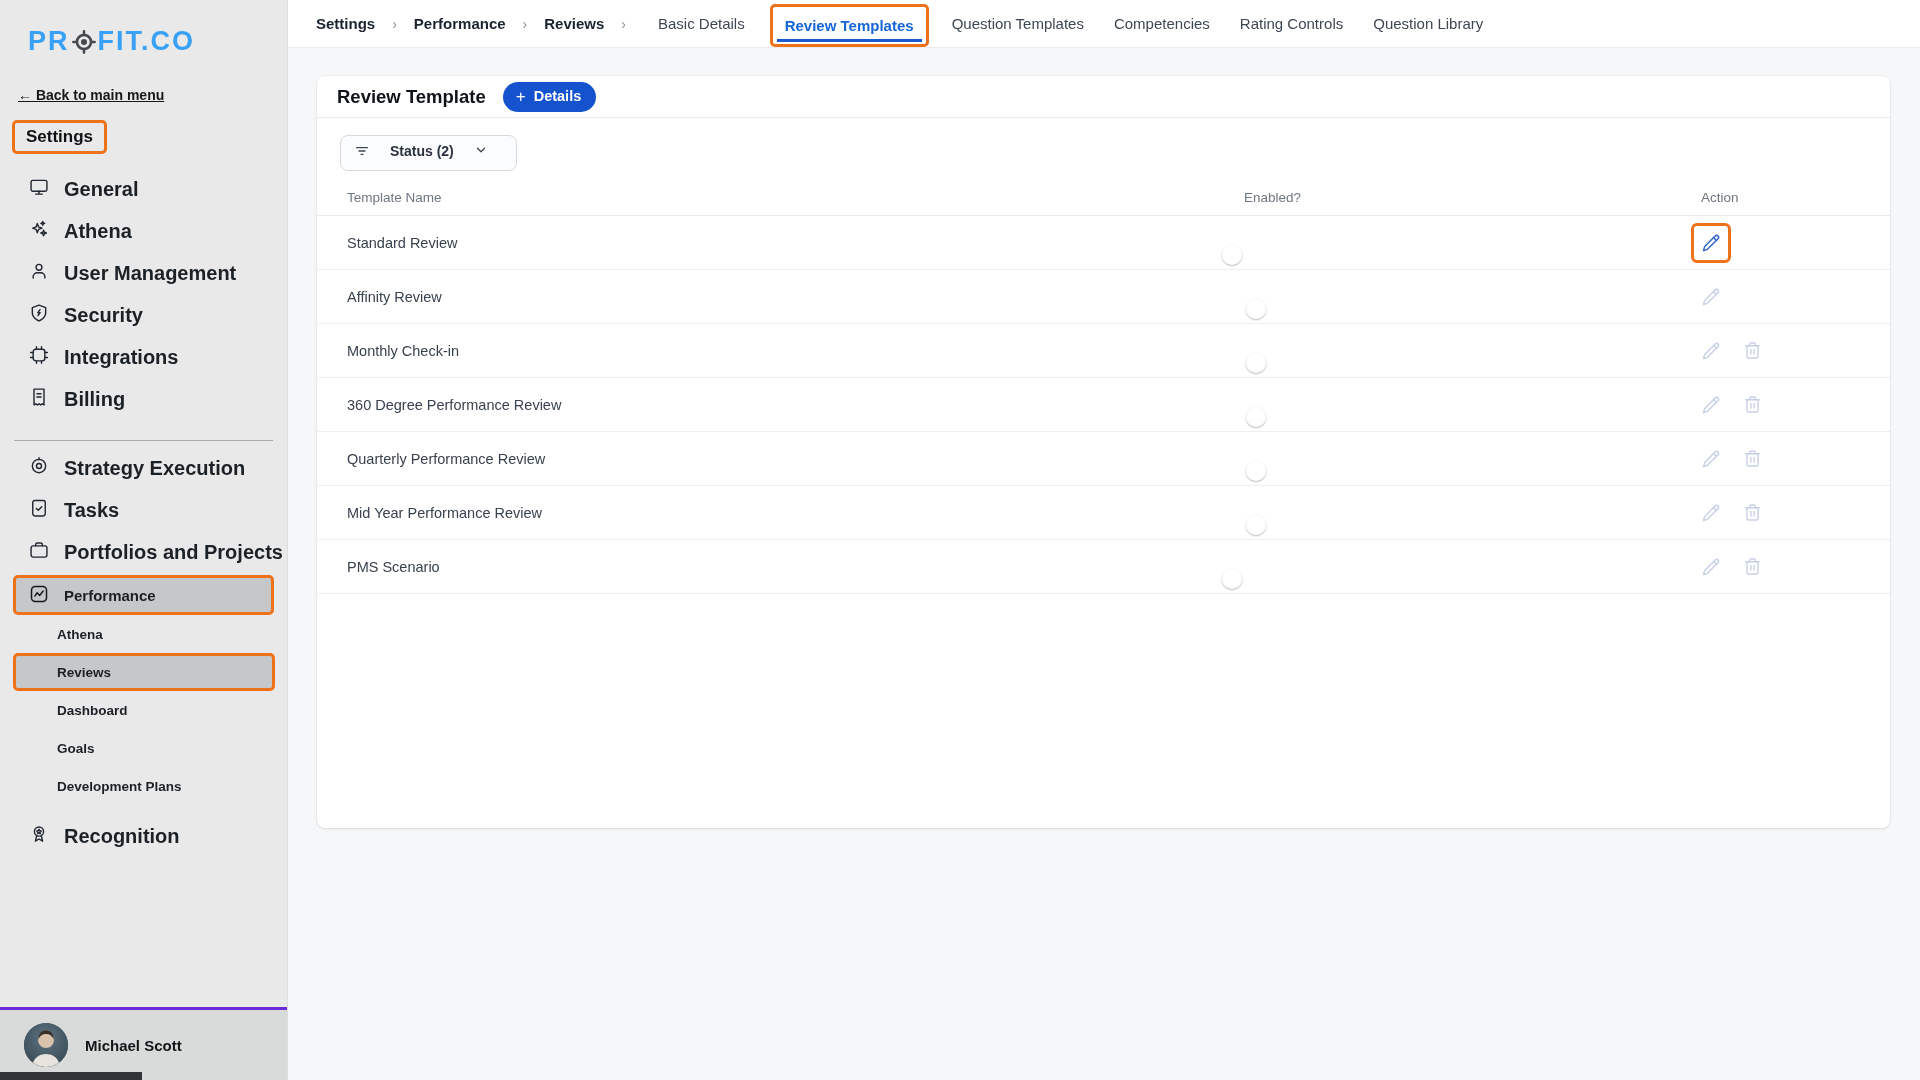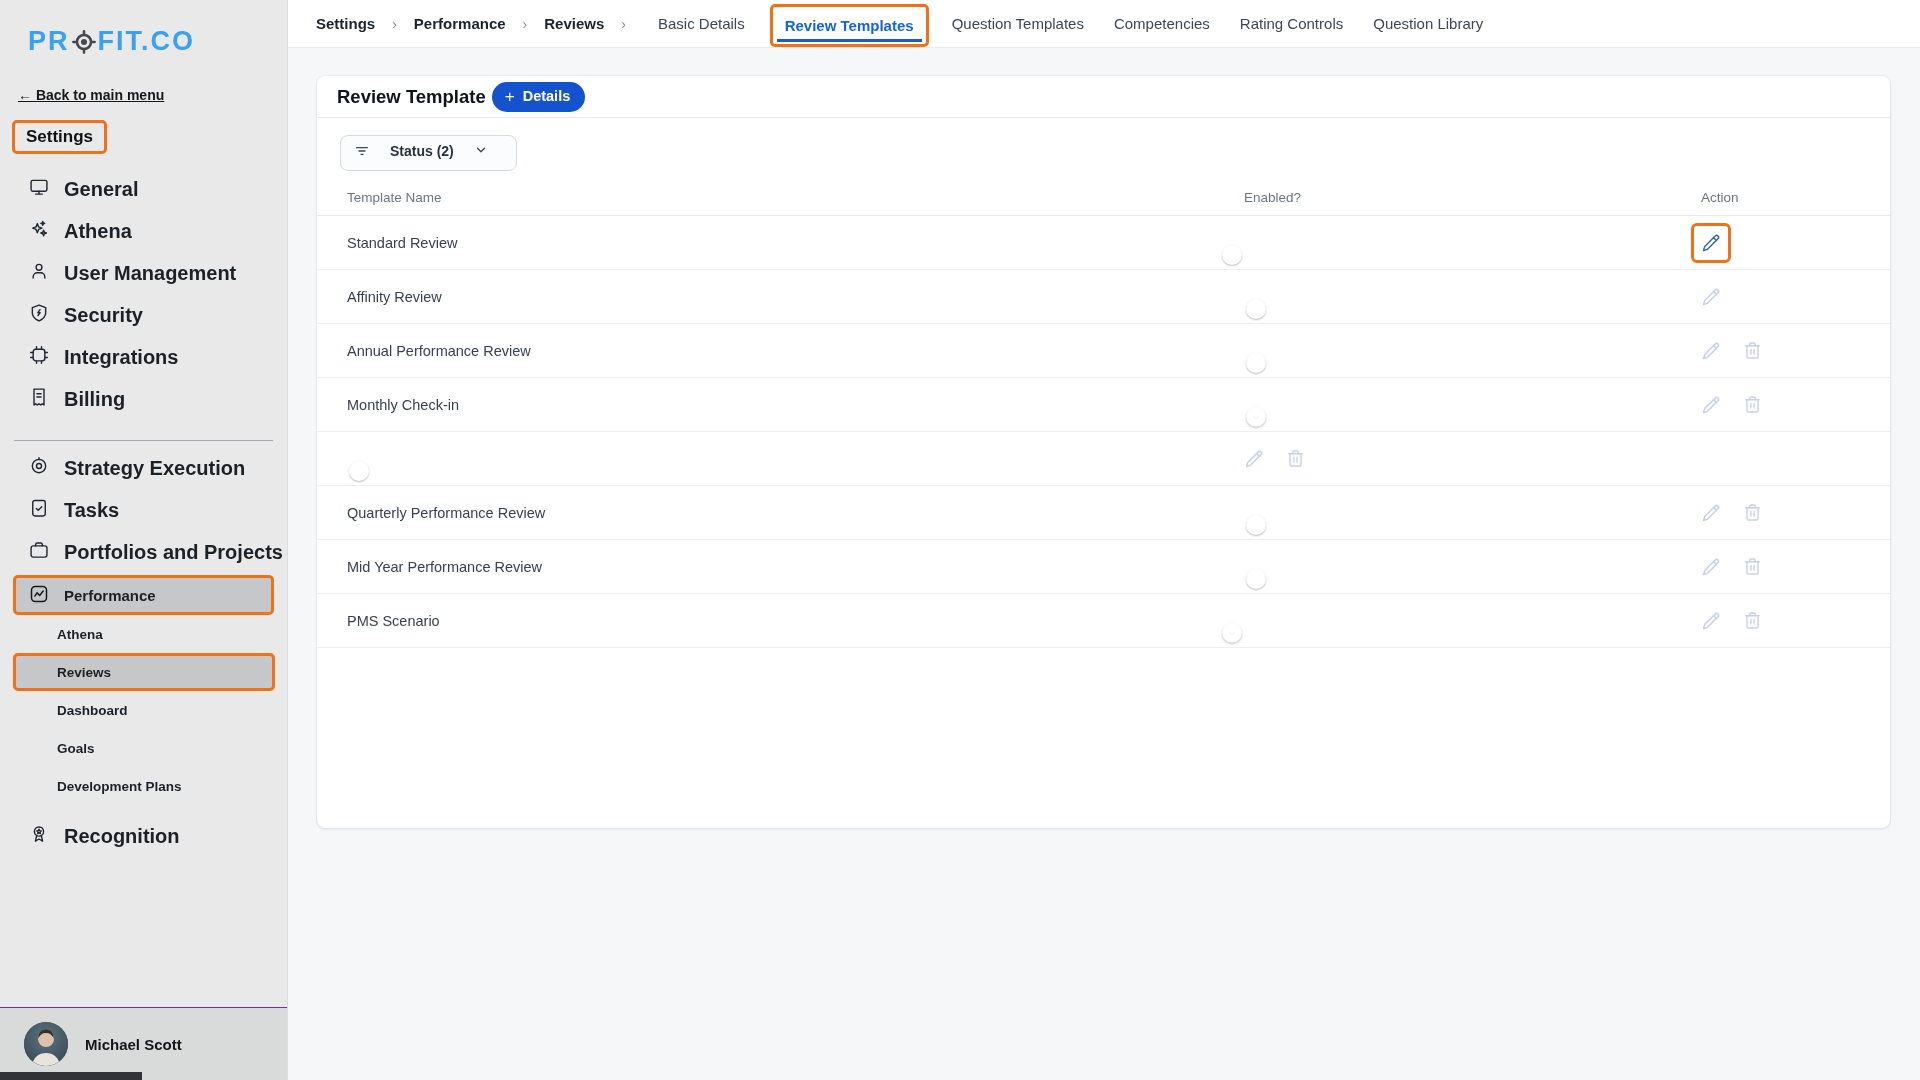--- a/index.html
+++ b/index.html
@@ -16,40 +16,40 @@
   .menu { list-style:none; margin-top:14px; }
   .mitem { display:flex; align-items:center; gap:15px; height:42px; padding-left:29px; font-size:20px; font-weight:600; color:#1c2126; cursor:pointer; }
   .mitem svg { flex:0 0 auto; }
   .sep { border:none; border-top:1px solid #a8abaf; margin:20px 14px 0 14px; }
   .menu2 { list-style:none; margin-top:6px; }
   .active-row { margin:2px 13px 0 13px; background:#c6c7c9; height:40px; padding-left:13px; display:flex; align-items:center; gap:15px; font-size:15px; font-weight:600; cursor:pointer; }
   .sub { list-style:none; }
   .sub .sitem { display:flex; align-items:center; height:38px; padding-left:57px; font-size:13.5px; font-weight:600; color:#1c2126; cursor:pointer; }
   .sub .active-sub { margin:0 12px 0 13px; background:#c6c7c9; height:38px; padding-left:41px; display:flex; align-items:center; font-size:13.5px; font-weight:700; cursor:pointer; }
   .recognition { margin-top:10px; }
-  .user-area { position:absolute; left:0; bottom:0; width:100%; height:73px; background:#d9dada; border-top:1px solid #6d28d9; display:flex; align-items:center; gap:17px; padding-left:24px; }
+  .user-area { position:absolute; left:0; bottom:0; width:100%; height:73px; background:#d9dada; border-top:3px solid #6d28d9; display:flex; align-items:center; gap:17px; padding-left:24px; }
   .avatar { width:44px; height:44px; border-radius:50%; overflow:hidden; flex:0 0 auto; background:#46606d; }
   .user-name { font-size:15px; font-weight:700; color:#131519; }
   .bottom-strip { position:absolute; left:0; bottom:0; width:142px; height:8px; background:#323337; z-index:5; }
 
   
   .main { flex:1; display:flex; flex-direction:column; height:1080px; }
   .topbar { height:48px; background:#fff; display:flex; align-items:stretch; padding-left:28px; border-bottom:1px solid #ececee; }
   .crumbs { display:flex; align-items:center; gap:17px; }
   .crumb { font-size:15px; font-weight:700; color:#1b2330; cursor:pointer; }
   .crumb-sep { font-size:14px; color:#8a9097; }
   .tabs { display:flex; align-items:stretch; margin-left:17px; }
   .tab { display:flex; align-items:center; padding:0 15px; font-size:15px; font-weight:500; color:#3f4754; cursor:pointer; position:relative; }
   .tab-active-wrap { margin:4px 8px 0 10px; padding:0 4px; display:flex; align-items:stretch; position:relative; }
   .tab.active { color:#1565d8; font-weight:700; padding:0 8px;text-align:center; }
   .tab.active::after { content:""; position:absolute; left:0; right:0; bottom:2px; height:3px; background:#1a5ad0; }
 
   .content { flex:1; }
   .card { margin:28px 30px 0 29px; height:752px; background:#fff; border-radius:8px; box-shadow:0 1px 3px rgba(27,35,50,.10), 0 0 0 1px rgba(27,35,50,.03); }
-  .card-header { height:42px; display:flex; align-items:center; gap:6px; padding:0 20px; border-bottom:1px solid #e8eaed; }
+  .card-header { height:42px; display:flex; align-items:center; gap:17px; padding:0 20px; border-bottom:1px solid #e8eaed; }
   .card-title { font-size:18.5px; font-weight:700; color:#10131a; }
   .create-btn { display:inline-flex; align-items:center; gap:8px; background:#1553ce; color:#fff; border:none; border-radius:16px; padding:6px 15px 7px 13px; font-size:14.5px; font-weight:600; font-family:inherit; cursor:pointer; }
   .create-btn .plus { font-size:17px; font-weight:500; line-height:1; }
 
   .filter-chip { display:inline-flex; align-items:flex-start; gap:20px; margin:17px 0 0 23px; border:1px solid #d6dadf; background:#fbfcfd; border-radius:8px; padding:7px 28px 8px 13px; font-size:14px; font-weight:600; color:#2a3240; cursor:pointer; }
   .filter-chip svg { color:#3d4653; }
 
   .table { margin-top:9px; }
   .thead, .trow { display:grid; grid-template-columns:1fr 457px 159px; align-items:center; padding:0 30px; }
   .thead { height:36px; font-size:13.5px; color:#6e7681; border-bottom:1px solid #e8eaed; }
@@ -269,60 +269,41 @@
               <span class="actions">
                 <span class="aicon ">
                   <svg width="20" height="20" viewBox="0 0 24 24" fill="none" stroke="currentColor" stroke-width="1.7" stroke-linecap="round" stroke-linejoin="round">
                     <path d="M17 3.5a2.4 2.4 0 0 1 3.4 3.4L7.7 19.6 3 21l1.4-4.7Z"></path>
                     <path d="m15 5.5 3.5 3.5"></path>
                   </svg>
                 </span>
               </span>
             </div>
             <div class="trow">
-              <span class="tname">Annual Performance Review</span>
-              <span><span class="toggle off"><span class="knob"></span></span></span>
-              <span class="actions">
-                <span class="aicon ">
-                  <svg width="20" height="20" viewBox="0 0 24 24" fill="none" stroke="currentColor" stroke-width="1.7" stroke-linecap="round" stroke-linejoin="round">
-                    <path d="M17 3.5a2.4 2.4 0 0 1 3.4 3.4L7.7 19.6 3 21l1.4-4.7Z"></path>
-                    <path d="m15 5.5 3.5 3.5"></path>
-                  </svg>
-                </span>
-                <span class="aicon">
-                  <svg width="19" height="19" viewBox="0 0 24 24" fill="none" stroke="currentColor" stroke-width="1.7" stroke-linecap="round" stroke-linejoin="round">
-                    <path d="M3.5 6h17"></path>
-                    <path d="M19 6v13.5a2 2 0 0 1-2 2H7a2 2 0 0 1-2-2V6"></path>
-                    <path d="M8.5 6V4.5a2 2 0 0 1 2-2h3a2 2 0 0 1 2 2V6"></path>
-                    <path d="M10 10.5v6M14 10.5v6"></path>
-                  </svg>
-                </span>
-              </span>
-            </div>
-            <div class="trow">
               <span class="tname">Monthly Check-in</span>
               <span><span class="toggle off"><span class="knob"></span></span></span>
               <span class="actions">
                 <span class="aicon ">
                   <svg width="20" height="20" viewBox="0 0 24 24" fill="none" stroke="currentColor" stroke-width="1.7" stroke-linecap="round" stroke-linejoin="round">
                     <path d="M17 3.5a2.4 2.4 0 0 1 3.4 3.4L7.7 19.6 3 21l1.4-4.7Z"></path>
                     <path d="m15 5.5 3.5 3.5"></path>
                   </svg>
                 </span>
                 <span class="aicon">
                   <svg width="19" height="19" viewBox="0 0 24 24" fill="none" stroke="currentColor" stroke-width="1.7" stroke-linecap="round" stroke-linejoin="round">
                     <path d="M3.5 6h17"></path>
                     <path d="M19 6v13.5a2 2 0 0 1-2 2H7a2 2 0 0 1-2-2V6"></path>
                     <path d="M8.5 6V4.5a2 2 0 0 1 2-2h3a2 2 0 0 1 2 2V6"></path>
                     <path d="M10 10.5v6M14 10.5v6"></path>
                   </svg>
                 </span>
               </span>
             </div>
             <div class="trow">
+              <span class="tname">360 Degree Performance Review</span>
               <span><span class="toggle off"><span class="knob"></span></span></span>
               <span class="actions">
                 <span class="aicon ">
                   <svg width="20" height="20" viewBox="0 0 24 24" fill="none" stroke="currentColor" stroke-width="1.7" stroke-linecap="round" stroke-linejoin="round">
                     <path d="M17 3.5a2.4 2.4 0 0 1 3.4 3.4L7.7 19.6 3 21l1.4-4.7Z"></path>
                     <path d="m15 5.5 3.5 3.5"></path>
                   </svg>
                 </span>
                 <span class="aicon">
                   <svg width="19" height="19" viewBox="0 0 24 24" fill="none" stroke="currentColor" stroke-width="1.7" stroke-linecap="round" stroke-linejoin="round">

